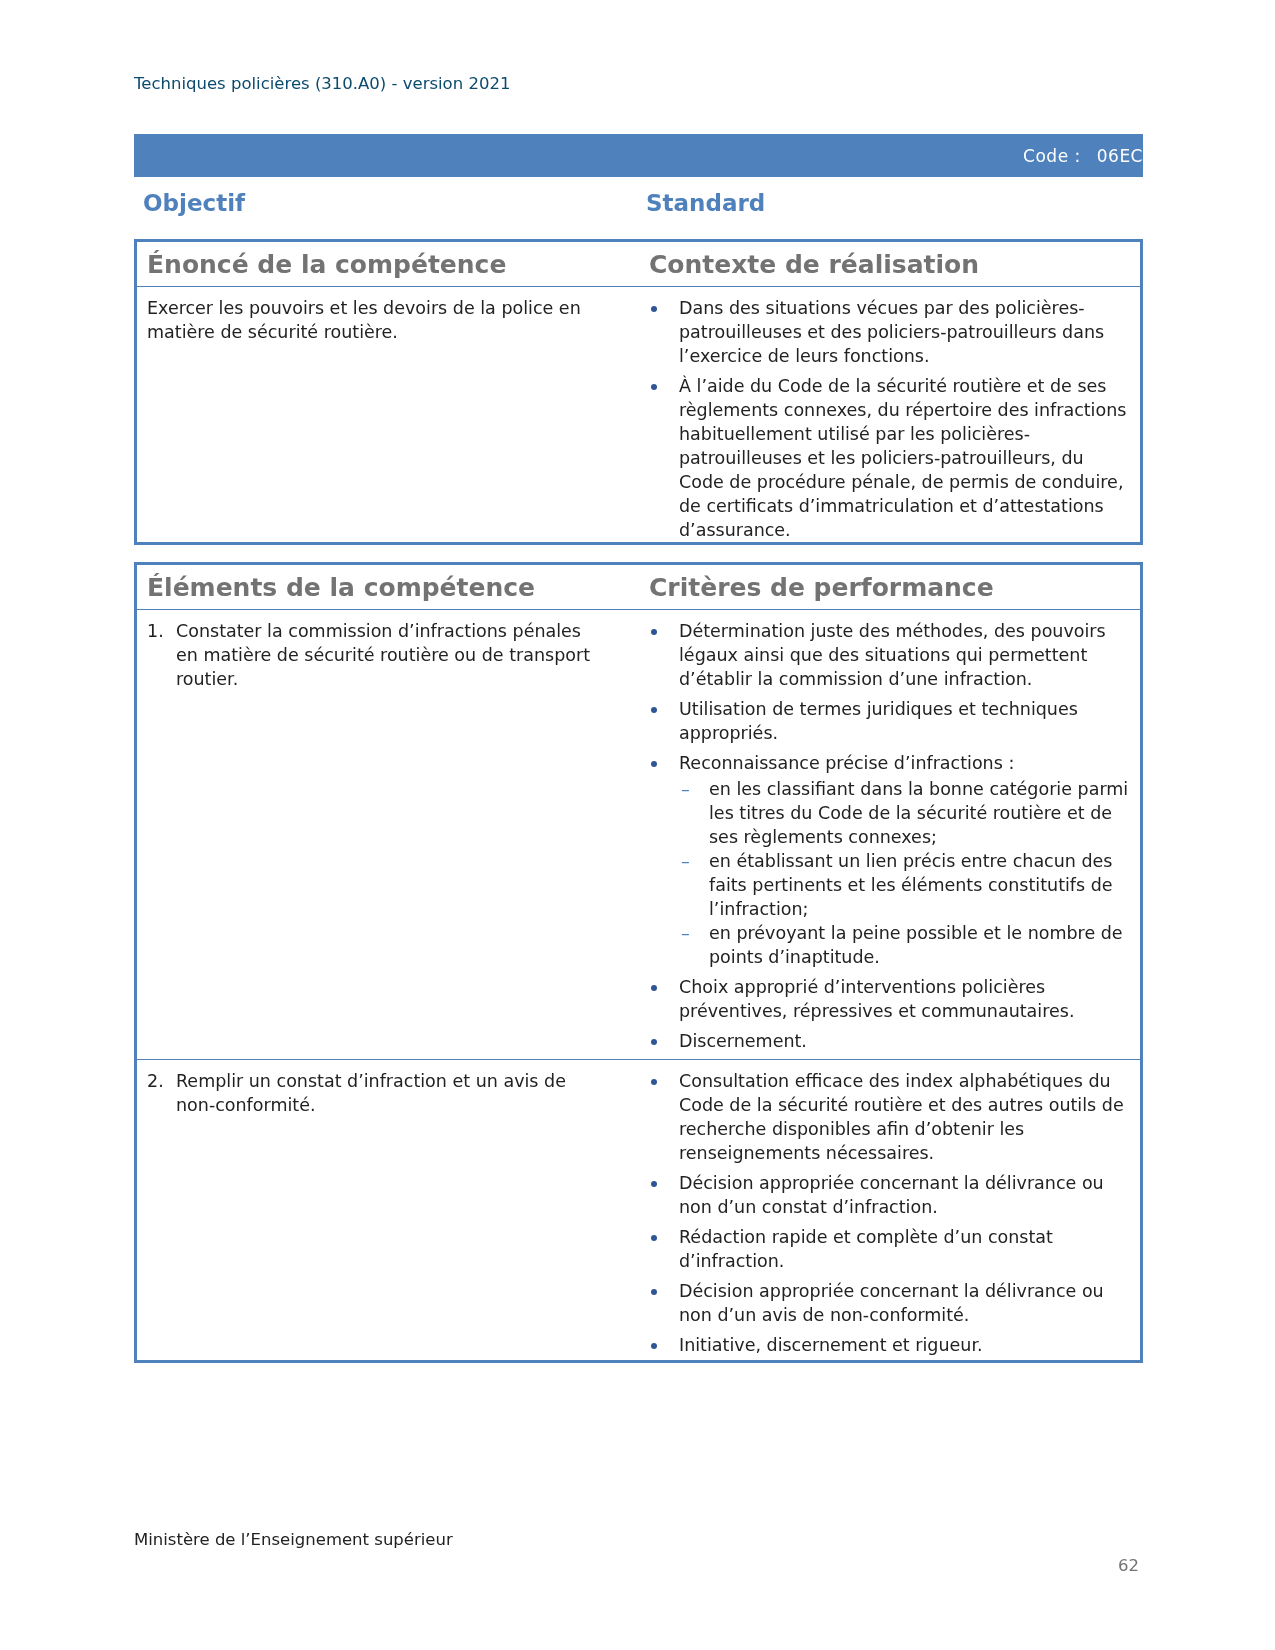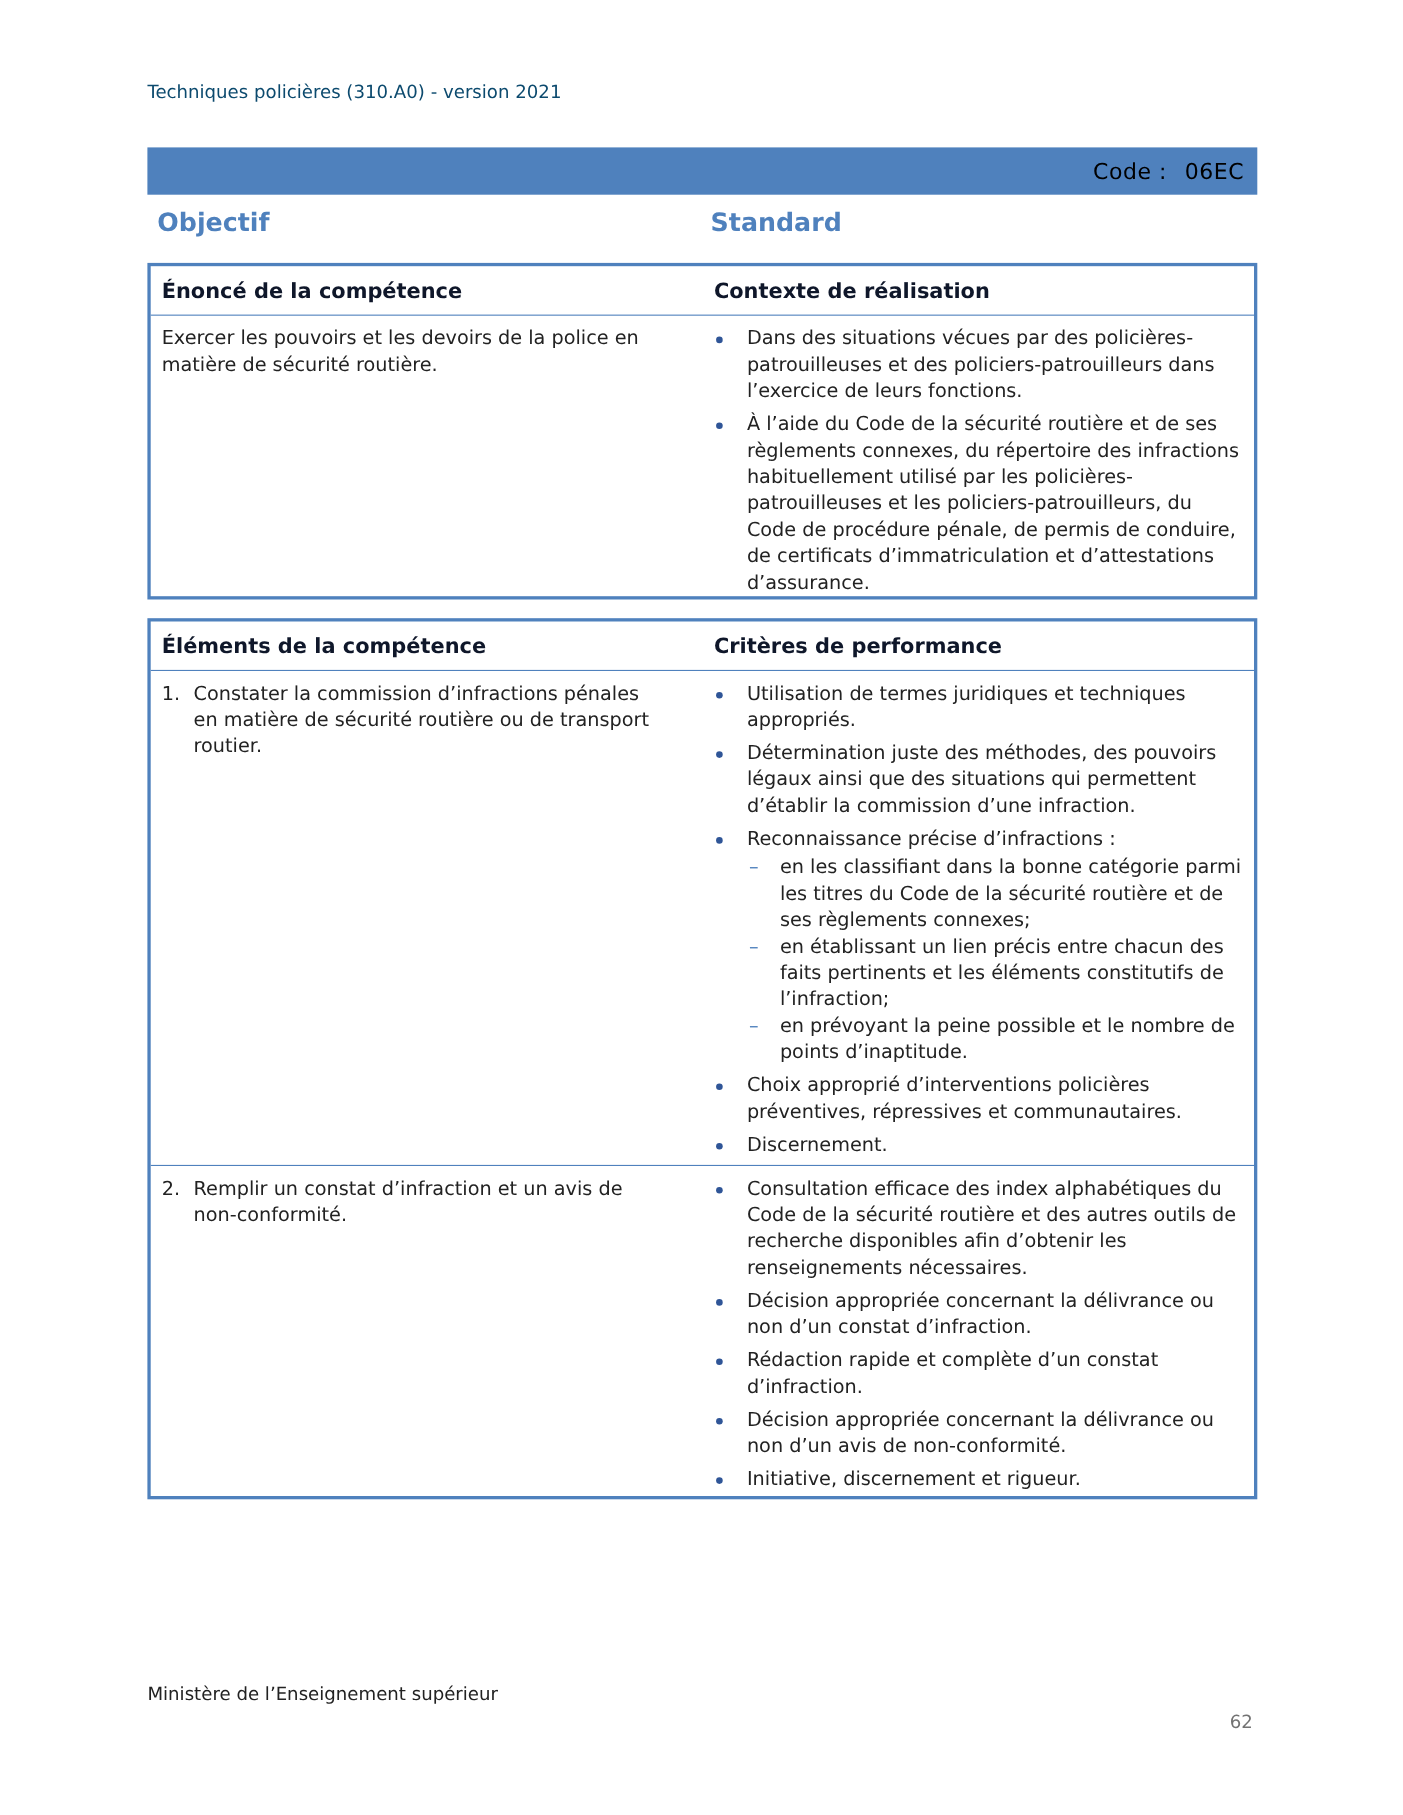--- a/index.html
+++ b/index.html
@@ -1,33 +1,33 @@
 <!DOCTYPE html>
 <html><head>
 <meta charset="utf-8">
 <style>
   html, body { margin:0; padding:0; background:#ffffff; }
   body { width:1275px; height:1650px; position:relative; overflow:hidden;
          font-family:"DejaVu Sans", sans-serif; color:#1a1a1a; }
   .running-head { position:absolute; left:134px; top:74px; font-size:16.5px; color:#0c4a6e; }
   .code-bar { position:absolute; left:134px; top:134px; width:1009px; height:43px;
-              background:#4f81bd; color:#000000; font-size:20px; letter-spacing:0.5px;
-              display:flex; align-items:center; justify-content:flex-end; box-sizing:border-box; padding-right:12px; }
+              background:#4f81bd; color:#ffffff; font-size:17px; letter-spacing:0.5px;
+              display:flex; align-items:center; justify-content:flex-end; box-sizing:border-box; padding-right:0; }
   .code-bar .code-value { margin-left:16px; }
   .section-titles { position:absolute; left:143px; top:190px; width:1000px; height:36px; }
   .section-title { position:absolute; top:0; font-size:23px; font-weight:bold; color:#4f81bd;text-align:right; }
   .section-title.left { left:0; }
   .section-title.right { left:503px; }
   .box { position:absolute; left:134px; width:1009px; border:3px solid #4f81bd; box-sizing:border-box; }
   .box1 { top:239px; height:306px; }
   .box2 { top:562px; height:801px; }
   .row { position:relative; border-bottom:1px solid #4f81bd; box-sizing:border-box; }
   .row:last-child { border-bottom:none; }
   .head-row { height:45px; }
-  .head-row .cell { font-weight:bold; font-size:19px; padding-top:11px; color:#0f172a; }
+  .head-row .cell { font-weight:bold; font-size:25px; padding-top:11px; color:#737373; }
   .cell { position:absolute; top:0; font-size:17.5px; line-height:24px; color:#222; }
   .cell.left { left:10px; width:460px; }
   .cell.right { left:512px; width:480px; }
   .body-cell.left { padding-top:9px; }
   .body-cell.right { padding-top:9px; }
   ul.bullets { list-style:none; margin:0; padding:0; }
   ul.bullets > li { position:relative; padding-left:30px; margin-bottom:6px; }
   ul.bullets > li .bullet { position:absolute; left:2px; top:10px; width:6px; height:6px; border-radius:50%; background:#2f5597; }
   ul.dashes { list-style:none; margin:2px 0 0 0; padding:0; }
   ul.dashes > li { position:relative; padding-left:30px; margin-bottom:0px; }
@@ -76,22 +76,22 @@
 
   <div class="row" style="height:450px;">
     <div class="cell left body-cell">
       <div class="numbered">
         <span class="num">1.</span>
         <span>Constater la commission d’infractions pénales en matière de sécurité routière ou de transport routier.</span>
       </div>
     </div>
     <div class="cell right body-cell">
       <ul class="bullets">
+        <li><span class="bullet"></span><span>Détermination juste des méthodes, des pouvoirs légaux ainsi que des situations qui permettent d’établir la commission d’une infraction.</span></li>
         <li><span class="bullet"></span><span>Utilisation de termes juridiques et techniques appropriés.</span></li>
-        <li><span class="bullet"></span><span>Détermination juste des méthodes, des pouvoirs légaux ainsi que des situations qui permettent d’établir la commission d’une infraction.</span></li>
         <li><span class="bullet"></span><span>Reconnaissance précise d’infractions :</span>
           <ul class="dashes">
             <li><span class="dash">–</span><span>en les classifiant dans la bonne catégorie parmi les titres du Code de la sécurité routière et de ses règlements connexes;</span></li>
             <li><span class="dash">–</span><span>en établissant un lien précis entre chacun des faits pertinents et les éléments constitutifs de l’infraction;</span></li>
             <li><span class="dash">–</span><span>en prévoyant la peine possible et le nombre de  points d’inaptitude.</span></li>
           </ul>
         </li>
         <li><span class="bullet"></span><span>Choix approprié d’interventions policières préventives, répressives et communautaires.</span></li>
         <li><span class="bullet"></span><span>Discernement.</span></li>
       </ul>

